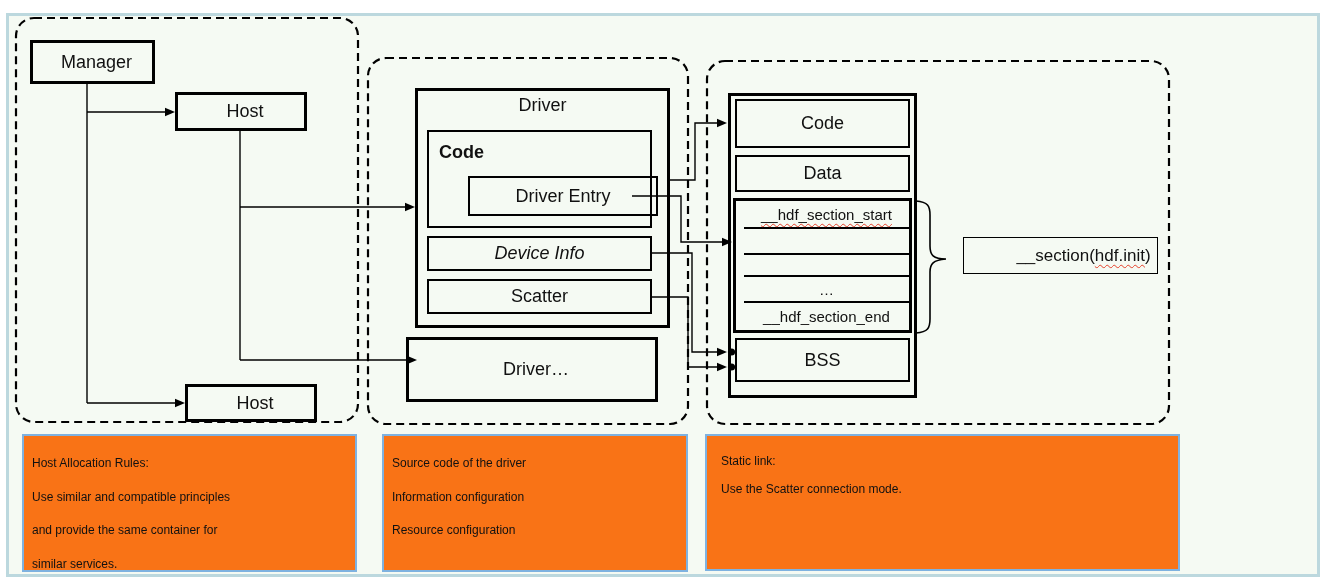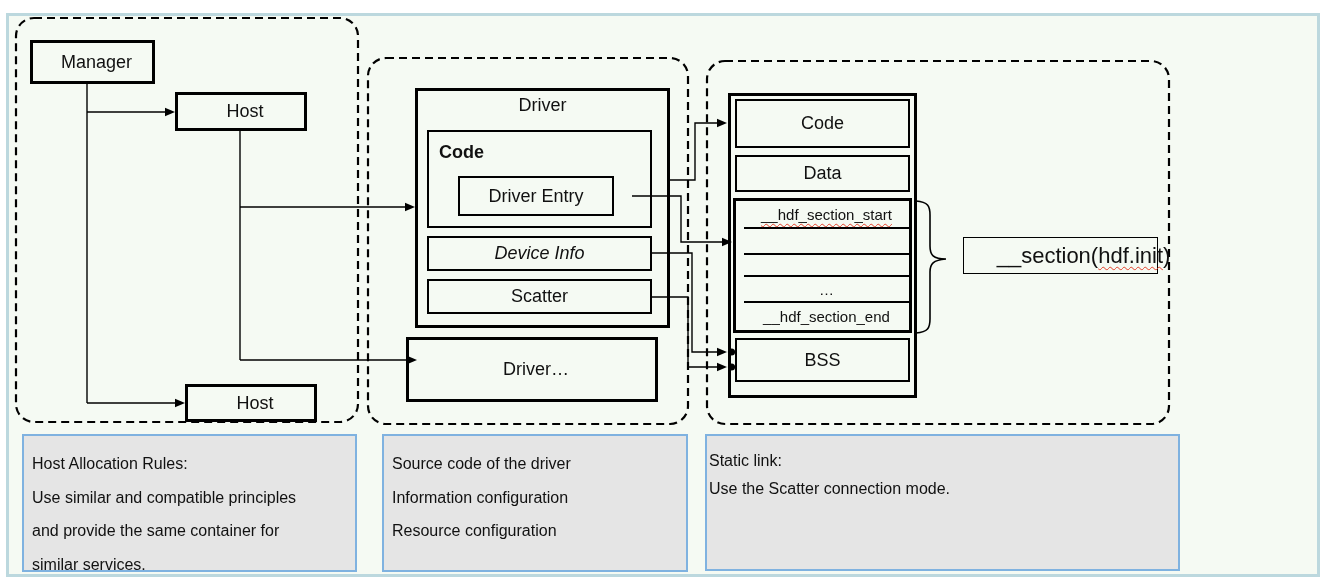--- a/index.html
+++ b/index.html
@@ -14,26 +14,26 @@
   .b2{border:2px solid #000;}
   .b1{border:1px solid #000;}
   .title-top{position:absolute;left:0;top:4px;width:100%;text-align:center;font-size:18px;}
   .code-label{position:absolute;left:10px;top:10px;font-size:18px;font-weight:bold;}
   .rows{position:absolute;display:flex;flex-direction:column;box-sizing:border-box;}
   .row{box-sizing:border-box;display:flex;align-items:center;justify-content:center;
        font-size:15px;}
   .row.div{border-bottom:2px solid #000;}
   .squiggle{text-decoration-line:underline;text-decoration-style:wavy;
             text-decoration-color:#e5402a;text-decoration-thickness:1px;text-underline-offset:3px;}
-  .note{position:absolute;background:#e5e5e5;border:2px solid #7fb2e0;box-sizing:border-box;
-        padding:11px 8px 0 8px;font-size:16px;overflow:hidden;}
+  .note{position:absolute;background:#f97316;border:2px solid #7fb2e0;box-sizing:border-box;
+        padding:11px 8px 0 8px;font-size:12px;overflow:hidden;}
   .note .ln{line-height:33.5px;white-space:nowrap;}
-  .note.tight{padding-left:2px;}
+  .note.tight{padding-left:14px;}
   .note.tight .ln{line-height:28px;}
-  .seclabel{font-size:22px;white-space:nowrap;margin-left:46px;}
+  .seclabel{font-size:17px;white-space:nowrap;margin-left:46px;}
 </style>
 </head>
 <body>
 
 <div id="canvas">
   <div id="frame"></div>
 
   <svg id="lines" viewBox="0 0 1331 587">
 
     <rect x="16" y="18" width="342" height="404" rx="18" fill="none" stroke="#000" stroke-width="2.2" stroke-dasharray="8 5"></rect>
@@ -74,21 +74,21 @@
   <div class="box b3" style="left:185px;top:384px;width:132px;height:38px;">
     <span>Host</span>
   </div>
 
   <div class="box b3" style="left:415px;top:88px;width:255px;height:240px;">
     <div class="title-top">Driver</div>
   </div>
   <div class="box b2" style="left:427px;top:130px;width:225px;height:98px;">
     <div class="code-label">Code</div>
   </div>
-  <div class="box b2" style="left:458px;top:176px;width:156px;height:40px;justify-content:center;">
+  <div class="box b2" style="left:468px;top:176px;width:190px;height:40px;justify-content:center;">
     <span>Driver Entry</span>
   </div>
   <div class="box b2" style="left:427px;top:236px;width:225px;height:35px;font-style:italic;">
     <span>Device Info</span>
   </div>
   <div class="box b2" style="left:427px;top:279px;width:225px;height:35px;">
     <span>Scatter</span>
   </div>
   <div class="box b3" style="left:406px;top:337px;width:252px;height:65px;">
     <span>Driver…</span>

